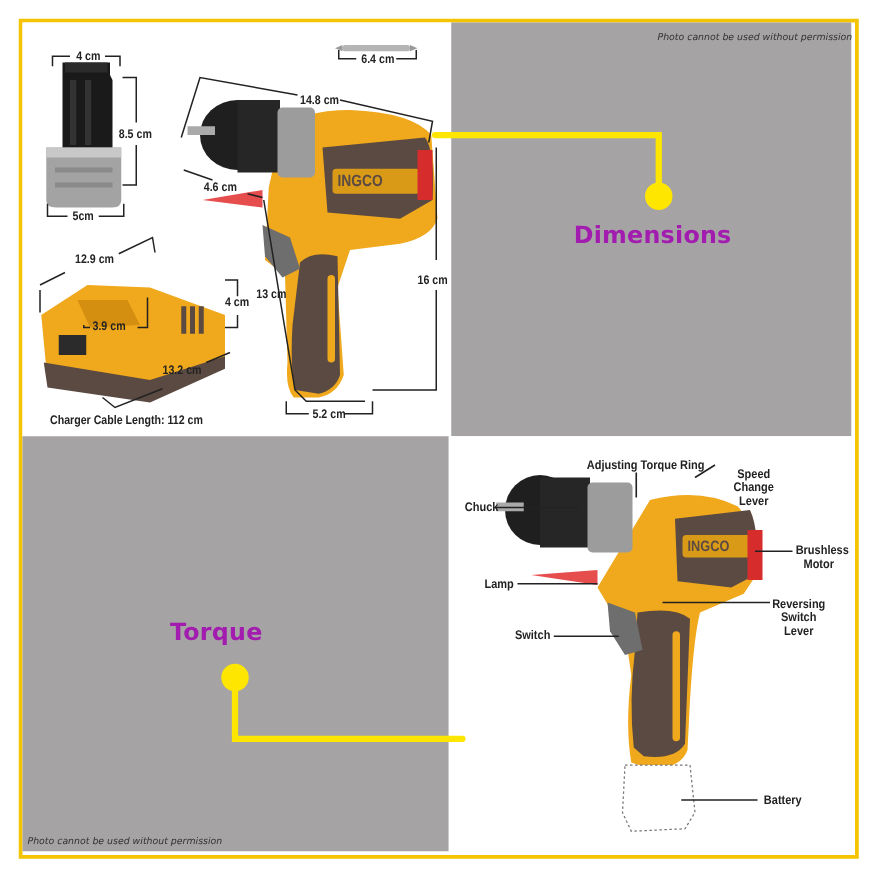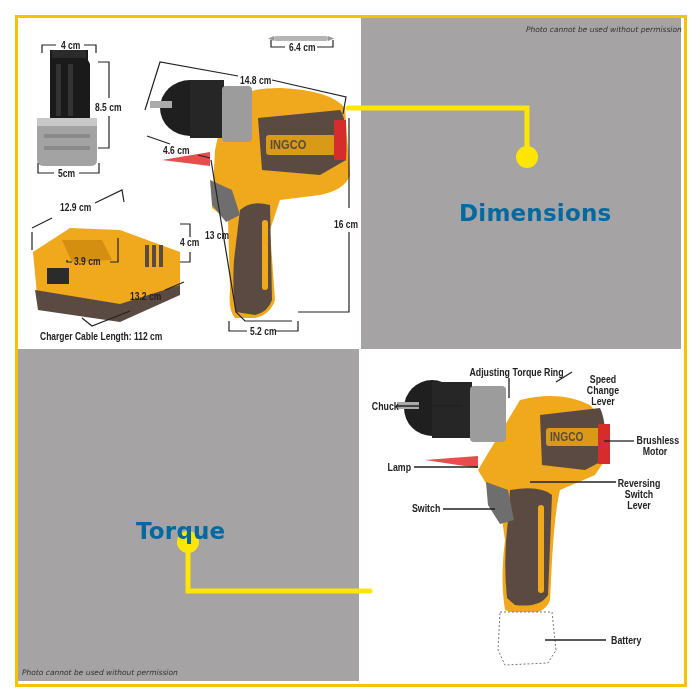--- a/index.html
+++ b/index.html
@@ -5,21 +5,21 @@
   html, body { margin:0; padding:0; background:#ffffff; }
   body { width:700px; height:700px; position:relative; overflow:hidden; font-family:"Liberation Sans", sans-serif; }
   .frame { position:absolute; left:15px; top:15px; width:666px; height:666px; border:3px solid #f5c400; box-sizing:content-box; }
   .quad { position:absolute; }
   .gray { background:#a5a3a4; }
   .q-tl { left:18px; top:18px; width:343px; height:331px; background:#fff; }
   .q-tr { left:361px; top:18px; width:320px; height:331px; }
   .q-bl { left:18px; top:349px; width:341px; height:332px; }
   .q-br { left:359px; top:349px; width:322px; height:332px; background:#fff; }
   .watermark { position:absolute; font-style:italic; font-size:7.5px; color:#333; font-family:"DejaVu Sans", sans-serif; white-space:nowrap; }
-  .big-title { position:absolute; color:#0369a1; font-weight:bold; font-size:23px; font-family:"DejaVu Sans", sans-serif; letter-spacing:0.2px;margin-top:23px; }
+  .big-title { position:absolute; color:#a21caf; font-weight:bold; font-size:19px; font-family:"DejaVu Sans", sans-serif; letter-spacing:0.2px; }
   .dim { position:absolute; font-size:10px; font-weight:bold; color:#222; font-family:"Liberation Sans", sans-serif; white-space:nowrap; transform:scaleX(0.85); transform-origin:left center; }
   .lbl { position:absolute; font-size:10px; font-weight:bold; color:#222; font-family:"Liberation Sans", sans-serif; white-space:nowrap; text-align:center; line-height:11px; transform:scaleX(0.88); }
   svg { position:absolute; left:0; top:0; }
 </style>
 </head>
 <body>
 
 <div class="frame"></div>
 <div class="quad q-tl"></div>
 <div class="quad q-tr gray"></div>

